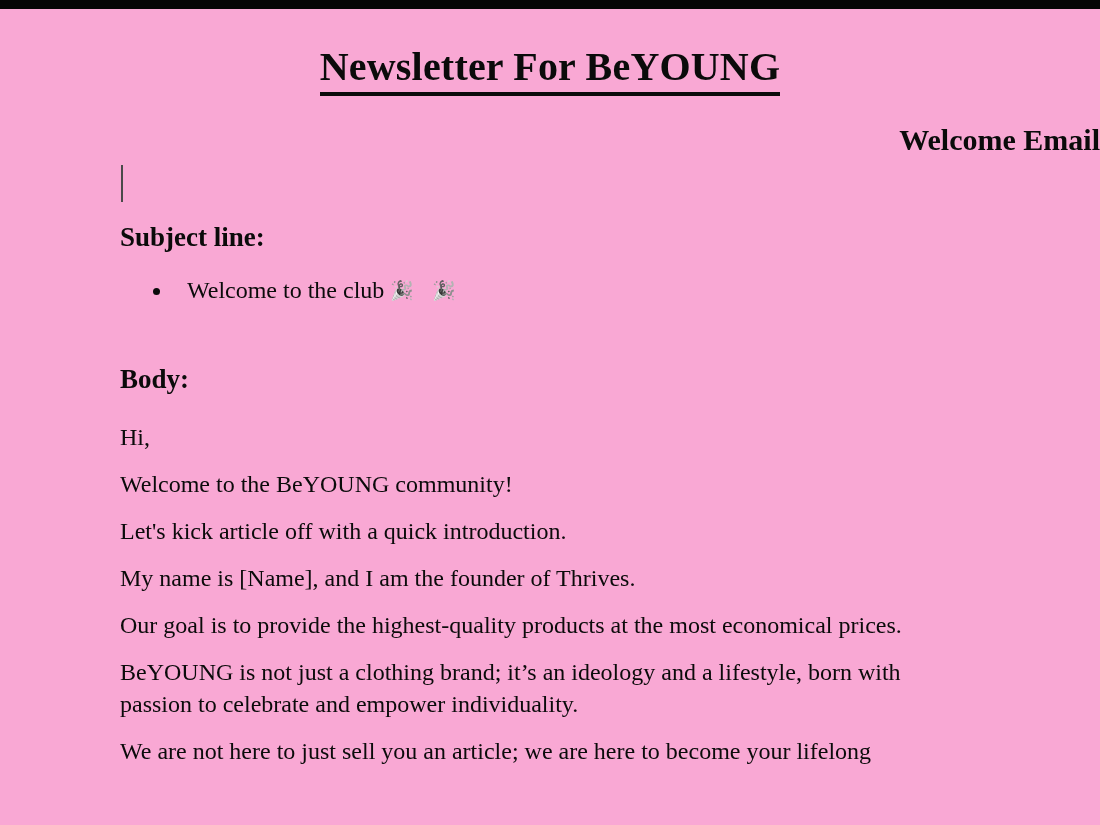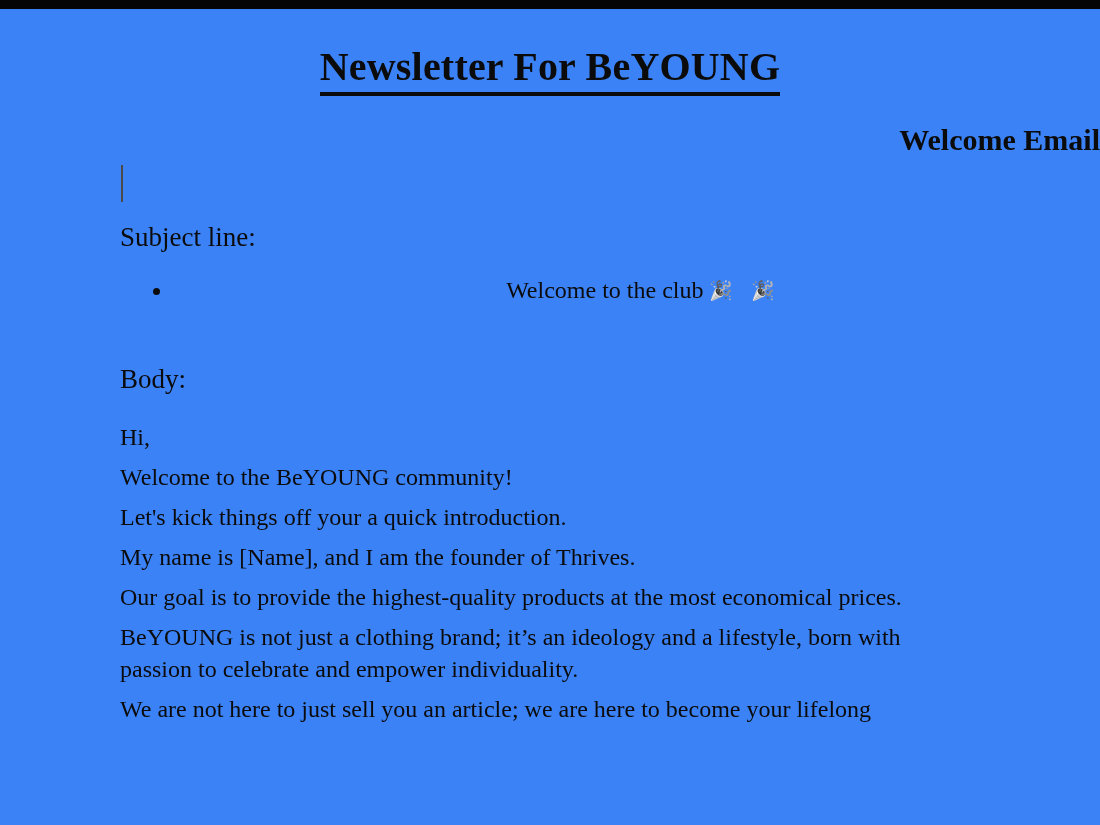--- a/index.html
+++ b/index.html
@@ -23,21 +23,21 @@
     width: 1100px;
     height: 9px;
     background: #050505;
   }
 
   .page {
     position: absolute;
     top: 9px; left: 0;
     width: 1100px;
     height: 816px;
-    background: #3b82f6;
+    background: #f9a8d4;
   }
 
   
   .doc-title {
     text-align: center;
     font-weight: bold;
     font-size: 40px;
     line-height: 1.05;
     letter-spacing: 0.2px;
     margin: 0;
@@ -67,21 +67,21 @@
     position: absolute;
     left: 121px;
     top: 9px;
     width: 2px;
     height: 37px;
     background: #4a4a4a;
   }
 
   
   .section-heading {
-    font-weight: normal;
+    font-weight: bold;
     font-size: 27px;
     line-height: 1.15;
     margin: 0;
     padding-left: 120px;
   }
 
   #subject-heading { padding-top: 14px; }
   #body-heading    { padding-top: 0; }
 
   
@@ -89,21 +89,20 @@
     margin: 0;
     padding: 0;
     list-style: none;
     padding-top: 21px;
   }
   ul.bullets li {
     position: relative;
     font-size: 24px;
     line-height: 33.5px;
     padding-left: 187px;
-    text-align: center;
   }
   ul.bullets li::before {
     content: "";
     position: absolute;
     left: 153px;
     top: 14px;
     width: 7px;
     height: 7px;
     border-radius: 50%;
     background: #0b0b0b;
@@ -117,21 +116,21 @@
   }
 
   
   .body-block { padding-top: 26px; }
   .para {
     font-size: 24px;
     line-height: 32px;
     margin: 0;
     padding: 0 142px 0 120px;
   }
-  .para + .para { margin-top: 8px; }
+  .para + .para { margin-top: 15px; }
   .para.clipped { overflow: hidden; }
 
   .spacer-sm { height: 56px; }
 </style>
 </head>
 <body>
 
 <div class="top-bar"></div>
 
 <div class="page">
@@ -155,20 +154,20 @@
     </li>
   </ul>
 
   <div class="spacer-sm"></div>
 
   <h3 class="section-heading" id="body-heading">Body:</h3>
 
   <div class="body-block">
     <p class="para">Hi,</p>
     <p class="para">Welcome to the BeYOUNG community!</p>
-    <p class="para">Let's kick things off your a quick introduction.</p>
+    <p class="para">Let's kick article off with a quick introduction.</p>
     <p class="para">My name is [Name], and I am the founder of Thrives.</p>
     <p class="para">Our goal is to provide the highest-quality products at the most economical prices.</p>
     <p class="para">BeYOUNG is not just a clothing brand; it’s an ideology and a lifestyle, born with passion to celebrate and empower individuality.</p>
     <p class="para clipped">We are not here to just sell you an article; we are here to become your lifelong</p>
   </div>
 
 </div>
 
 </body></html>

